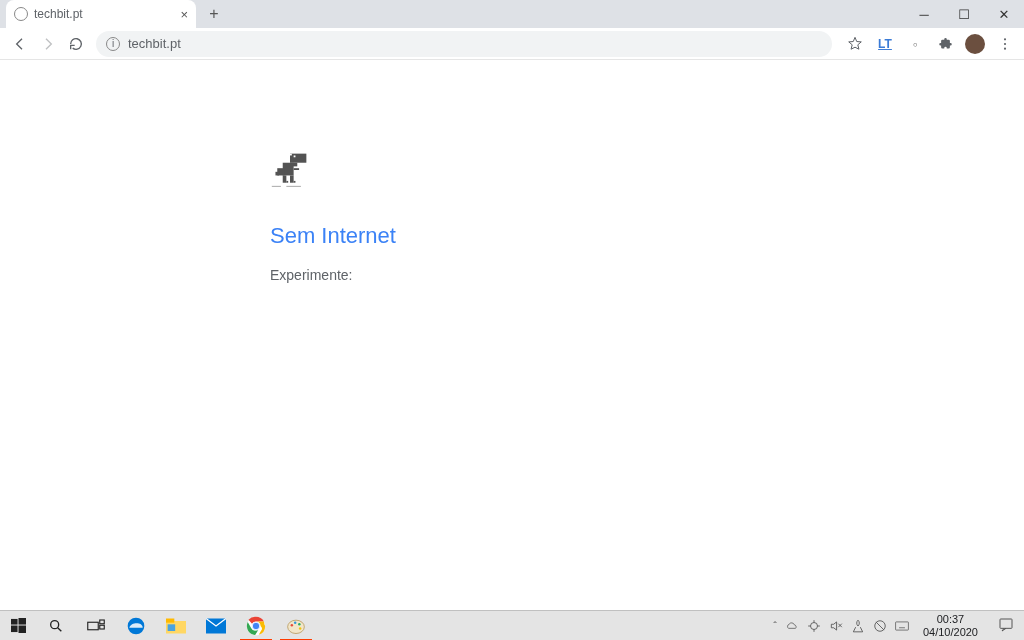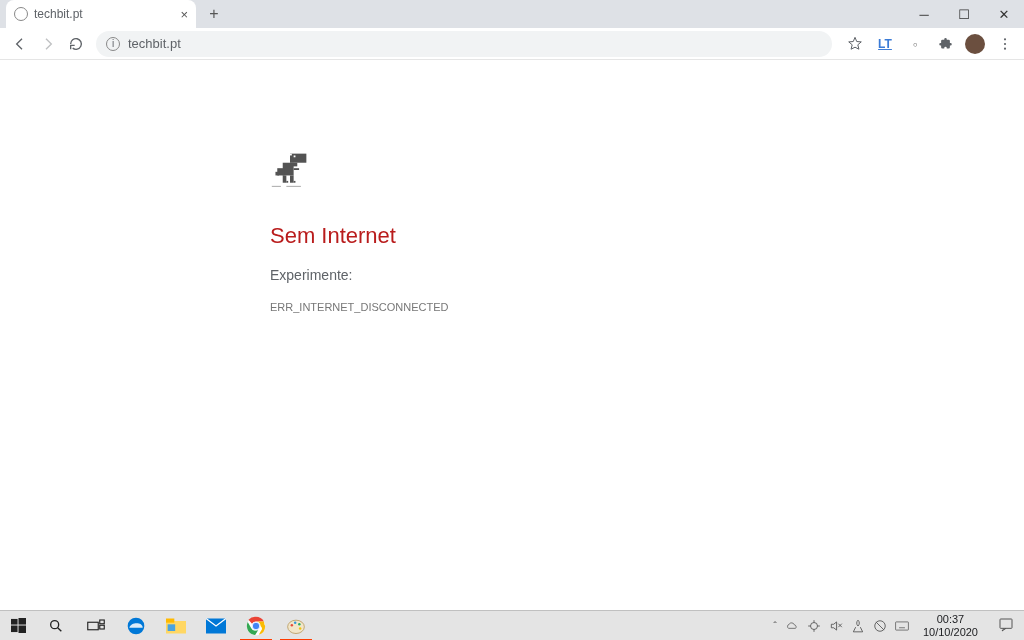--- a/index.html
+++ b/index.html
@@ -23,21 +23,21 @@
     font-size:13px; color:#5f6368;}
   .addr .info { width:14px;height:14px;border:1.2px solid #888;border-radius:50%;display:flex;align-items:center;justify-content:center;
     font-size:10px; margin-right:8px;}
   .ricons { display:flex; align-items:center; gap:4px; margin-left:4px;}
   .ricons > div { width:26px; height:26px; display:flex;align-items:center;justify-content:center; cursor:pointer; color:#5f6368; border-radius:50%;}
   .avatar { width:20px; height:20px; border-radius:50%; background:#6b4f3f;}
   
   .page { position:absolute; top:60px; bottom:30px; left:0; right:0; background:#fff;}
   .content { width:480px; margin-left:270px; margin-top:90px; font-size:14px; color:#5f6368;}
   .dino { width:40px; height:40px; margin-bottom:30px;}
-  h1 { font-size:22px; font-weight:500; color:#b91c1c; margin:0 0 18px 0;}
+  h1 { font-size:22px; font-weight:500; color:#3b82f6; margin:0 0 18px 0;}
   .try { margin-bottom:0;}
   ul { margin:0 0 14px 18px; padding:0;}
   li { margin:2px 0;}
   a.link { color:#1a73e8; text-decoration:none; cursor:pointer;}
   .err { font-size:11px; color:#777; margin-top:18px;}
   
   .taskbar { position:absolute; bottom:0; left:0; right:0; height:30px; background:#e4e4e4;
     border-top:1px solid #c0c0c0; display:flex; align-items:center; font-size:11px;}
   .tb-left { display:flex; align-items:center; height:100%;}
   .tb-left .win { width:36px; display:flex; align-items:center; justify-content:center; cursor:pointer;}
@@ -129,21 +129,20 @@
         <rect x="18" y="34" width="2" height="2"></rect>
         <rect x="26" y="34" width="2" height="2"></rect>
       </g>
       <g stroke="#a0a0a0" stroke-width="1">
         <line x1="2" y1="40" x2="12" y2="40"></line>
         <line x1="18" y1="40" x2="34" y2="40"></line>
       </g>
     </svg>
     <h1>Sem Internet</h1>
     <div class="try">Experimente:</div>
-    <div class="err">ERR_INTERNET_DISCONNECTED</div>
   </div>
 </div>
 
 <div class="taskbar">
   <div class="tb-left">
     <div class="win tb-app">
       <svg width="15" height="15" viewBox="0 0 16 16">
           <g fill="#222">
             <rect x="0" y="1" width="7" height="6"></rect>
             <rect x="8" y="0" width="8" height="7"></rect>
@@ -245,21 +244,21 @@
             <line x1="5" y1="5" x2="5" y2="5"></line>
             <line x1="9" y1="5" x2="9" y2="5"></line>
             <line x1="13" y1="5" x2="13" y2="5"></line>
             <line x1="17" y1="5" x2="17" y2="5"></line>
             <line x1="7" y1="11" x2="17" y2="11"></line>
           </svg>
       </span>
     </div>
     <div class="clock">
       <div>00:37</div>
-      <div>10/10/2020</div>
+      <div>04/10/2020</div>
     </div>
     <div style="padding:0 6px;">
       <svg width="16" height="16" viewBox="0 0 24 24" fill="none" stroke="#555" stroke-width="1.5">
           <rect x="3" y="3" width="18" height="14" rx="1"></rect>
           <path d="M9 17l-3 4 6-4"></path>
         </svg>
     </div>
   </div>
 </div>
 

